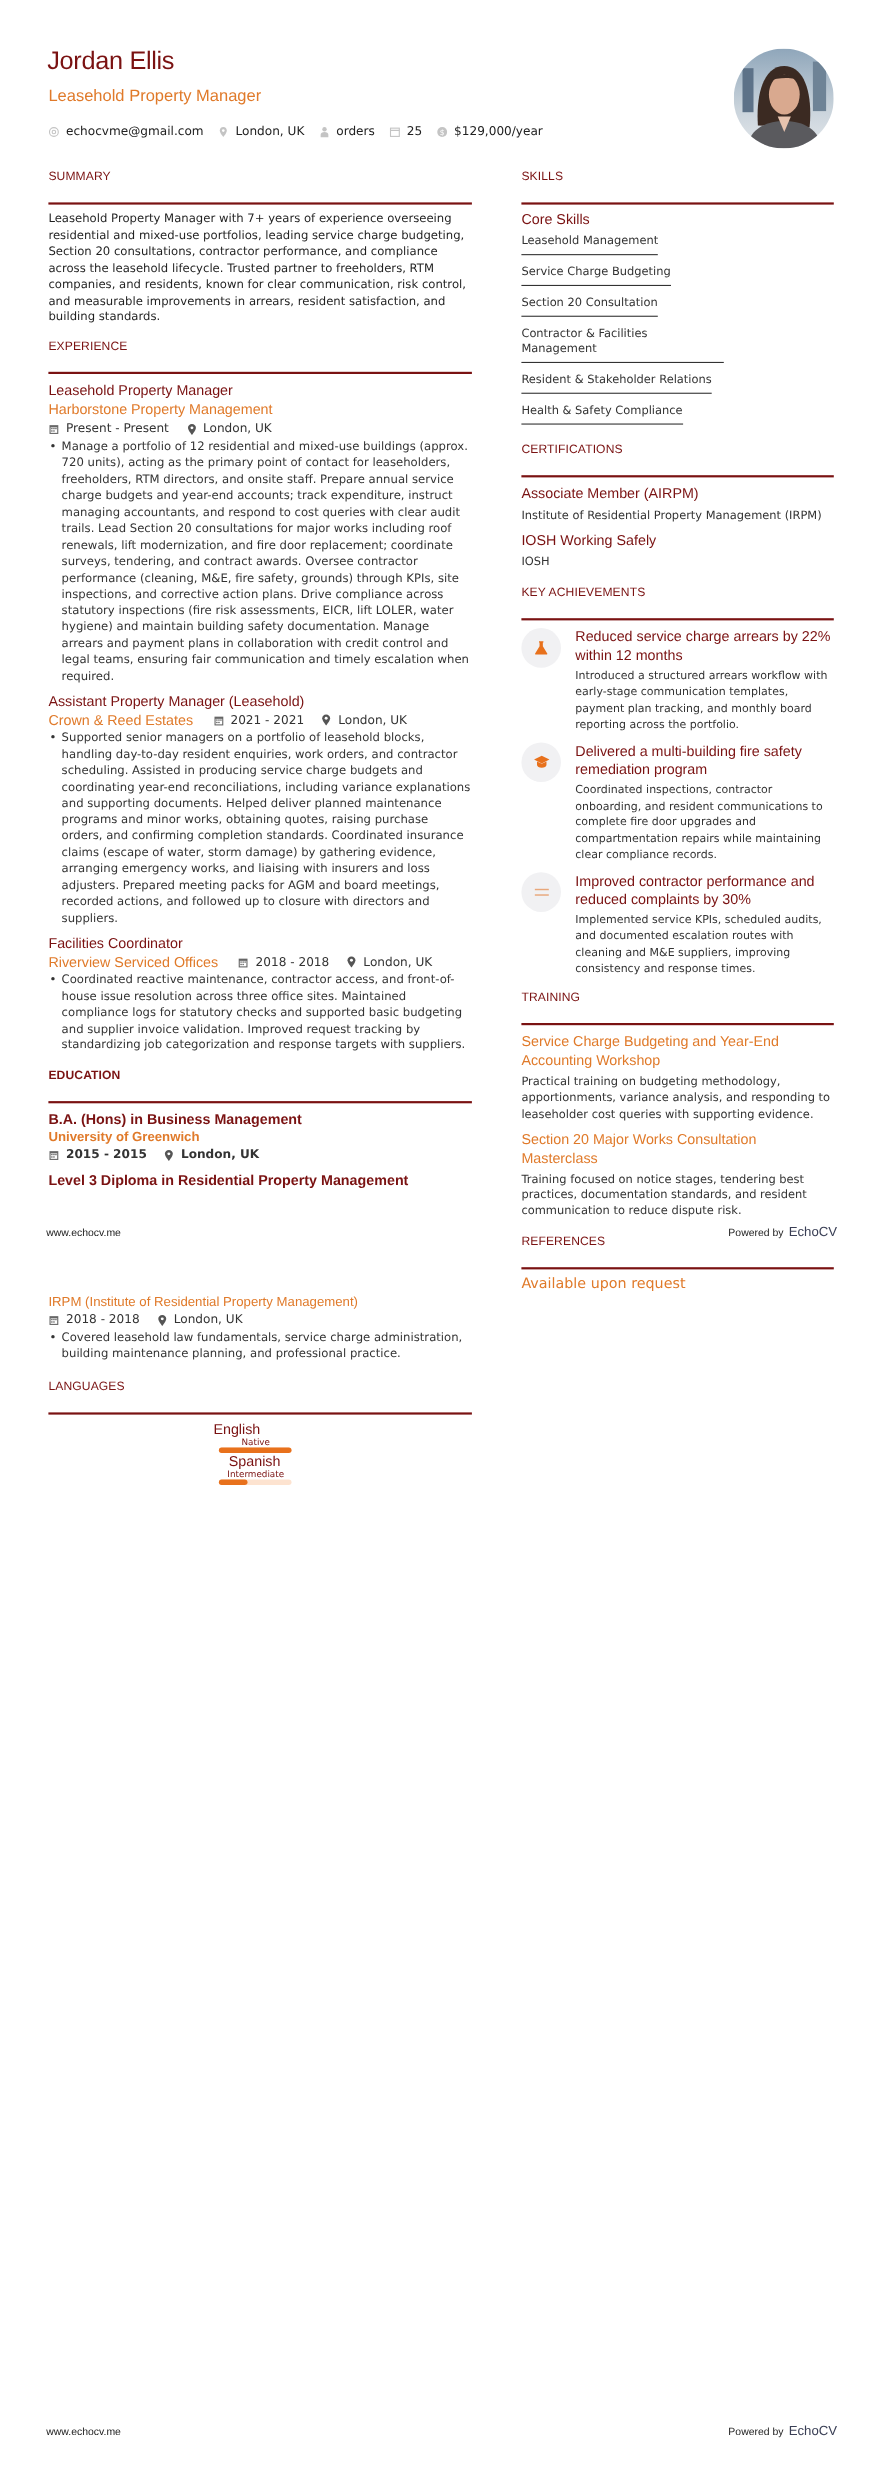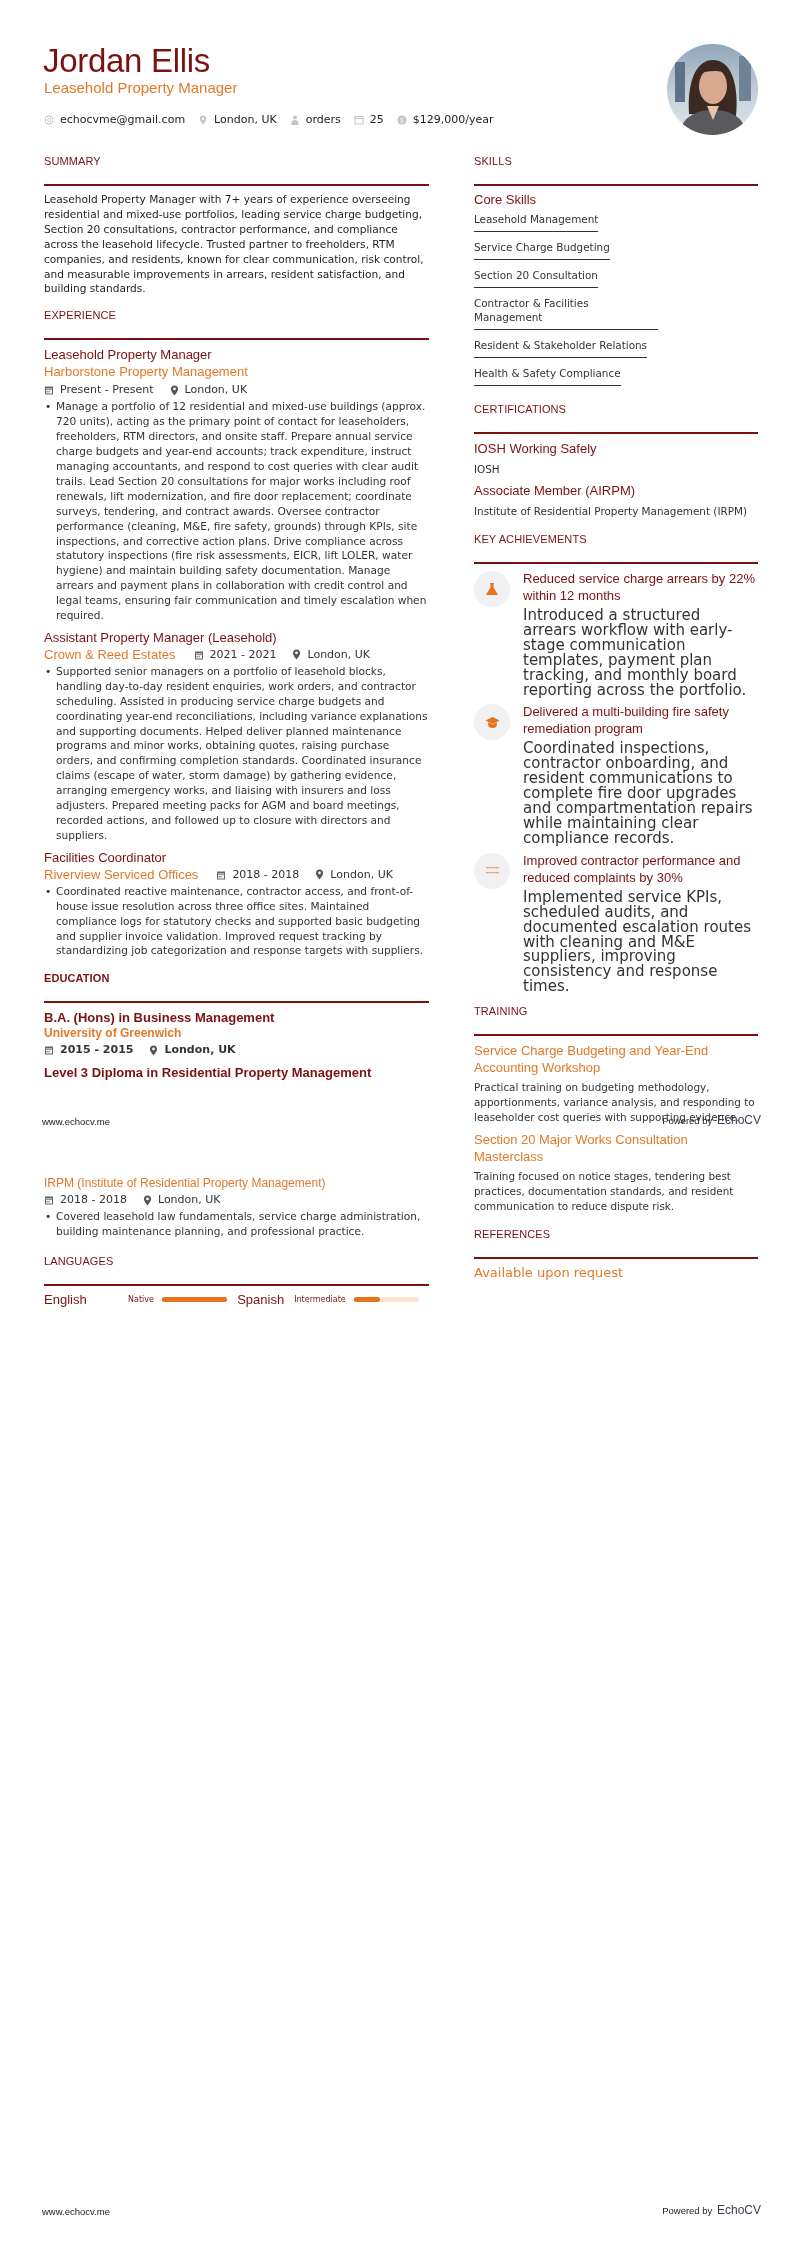--- a/index.html
+++ b/index.html
@@ -2,21 +2,21 @@
 <html><head>
 <meta charset="utf-8">
 <style>
   * { box-sizing: border-box; margin: 0; padding: 0; }
   html, body { width: 794px; background: #ffffff; }
   body { font-family: "DejaVu Sans", sans-serif; color: #333; position: relative; height: 2246px; overflow: hidden; }
   .page { position: absolute; left: 0; width: 794px; }
   .page1 { top: 0; height: 1134px; }
   .page2 { top: 1134px; height: 1112px; }
 
-  .name { position: absolute; left: 43px; top: 42px; font-family: "Liberation Sans", sans-serif; font-size: 33px; color: #7a1212; font-weight: normal; letter-spacing: -0.3px; }
+  .name { position: absolute; left: 43px; top: 42px; font-family: "Liberation Sans", sans-serif; font-size: 23px; color: #7a1212; font-weight: normal; letter-spacing: -0.3px; }
   .role { position: absolute; left: 44px; top: 79px; font-family: "Liberation Sans", sans-serif; font-size: 15px; color: #e07a2a; }
   .contact { position: absolute; left: 44px; top: 101px; display: flex; align-items: center; font-size: 11px; color: #222; }
   .contact .ci { display: flex; align-items: center; margin-right: 13px; margin-top: 12px; }
   .contact .ic { width: 10px; height: 10px; margin-right: 6px; display: inline-block; }
   .avatar { position: absolute; left: 667px; top: 44px; width: 91px; height: 91px; border-radius: 50%; overflow: hidden; }
 
   .col-left { position: absolute; left: 44px; width: 385px; }
   .col-right { position: absolute; left: 474px; width: 284px; }
 
   .sec-title { font-family: "Liberation Sans", sans-serif; font-size: 11px; color: #7a1212; letter-spacing: 0.1px; text-transform: uppercase; padding-bottom: 17px; border-bottom: 2px solid #7a1212; margin-bottom: 6px; }
@@ -35,32 +35,32 @@
   .skills-sub { font-family: "Liberation Sans", sans-serif; font-size: 13px; color: #7a1212; margin-bottom: 3px; }
   .skill-wrap { display: flex; flex-wrap: wrap; }
   .skill { font-size: 10.4px; color: #333; padding: 2px 0 5px 0; border-bottom: 1px solid #333; margin-right: 16px; margin-bottom: 6px; line-height: 14px; }
 
   .cert-name { font-family: "Liberation Sans", sans-serif; font-size: 13px; color: #7a1212; line-height: 18px; }
   .cert-org { font-size: 10.4px; color: #333; line-height: 16px; margin: 3px 0 5px; }
 
   .ach { display: flex; margin-bottom: 6px; }
   .ach-icon { width: 36px; height: 36px; border-radius: 50%; background: #f1f1f3; flex: none; display: flex; align-items: center; justify-content: center; margin-right: 13px; margin-top: 1px; }
   .ach-title { font-family: "Liberation Sans", sans-serif; font-size: 13px; color: #7a1212; line-height: 17px; margin-bottom: 4px; }
-  .ach-desc { font-size: 15px; line-height: 14.9px; color: #333; }
+  .ach-desc { font-size: 10px; line-height: 14.9px; color: #333; }
 
   .train-title { font-family: "Liberation Sans", sans-serif; font-size: 13px; color: #e07a2a; line-height: 17px; margin-bottom: 4px; }
   .train-desc { font-size: 10.4px; line-height: 14.9px; color: #333; margin-bottom: 6px; }
 
   .ref { font-size: 13px; color: #e07a2a; font-family: "DejaVu Sans", sans-serif; }
 
   .footer-l { position: absolute; left: 42px; font-size: 9.5px; color: #222; font-family: "Liberation Sans", sans-serif; text-align: center; }
   .footer-r { position: absolute; right: 33px; font-size: 9.5px; color: #222; font-family: "Liberation Sans", sans-serif; }
   .footer-r .brand { font-size: 12px; color: #3a3f55; margin-left: 2px; }
 
-  .lang-row { display: flex; align-items: center; }
+  .lang-row { display: flex; align-items: center; flex-direction: column; }
   .lang-name { font-family: "Liberation Sans", sans-serif; font-size: 13px; color: #7a1212; width: 85px; }
   .lang-level { font-size: 8px; color: #7a1212; margin-right: 8px; }
   .lang-bar { width: 66px; height: 5px; border-radius: 3px; background: #fde3d0; position: relative; margin-right: 10px; }
   .lang-fill { position: absolute; left: 0; top: 0; height: 5px; border-radius: 3px; background: #e8711c; }
 </style>
 </head>
 <body>
 
 <div class="page page1">
 
@@ -271,26 +271,26 @@
         <span class="skill" style="margin-right:100px;">Section 20 Consultation</span>
         <span class="skill" style="margin-right:100px;">Contractor &amp; Facilities Management</span>
         <span class="skill" style="margin-right:100px;">Resident &amp; Stakeholder Relations</span>
         <span class="skill" style="margin-right:100px;">Health &amp; Safety Compliance</span>
       </div>
     </section>
 
     <section style="margin-top:11px;">
       <div class="sec-title">CERTIFICATIONS</div>
       <div>
+        <div class="cert-name">Associate Member (AIRPM)</div>
+        <div class="cert-org">Institute of Residential Property Management (IRPM)</div>
+      </div>
+      <div>
         <div class="cert-name">IOSH Working Safely</div>
         <div class="cert-org">IOSH</div>
-      </div>
-      <div>
-        <div class="cert-name">Associate Member (AIRPM)</div>
-        <div class="cert-org">Institute of Residential Property Management (IRPM)</div>
       </div>
     </section>
 
     <section style="margin-top:14px;">
       <div class="sec-title">KEY ACHIEVEMENTS</div>
 
       <div class="ach">
         <div class="ach-icon">
           <svg width="14" height="14" viewBox="0 0 14 14">
               <path d="M5 1h4v1H8.5v3.5L12.5 12c0.3 0.6-0.1 1-0.7 1H2.2c-0.6 0-1-0.4-0.7-1L5.5 5.5V2H5Z" fill="#e8711c"></path>

